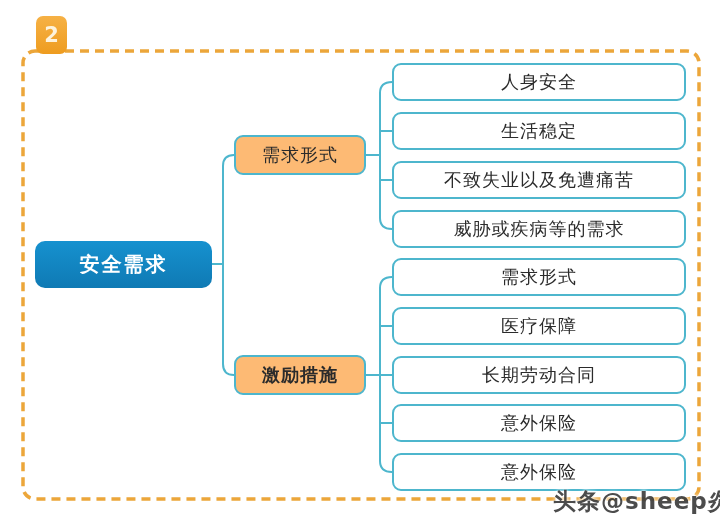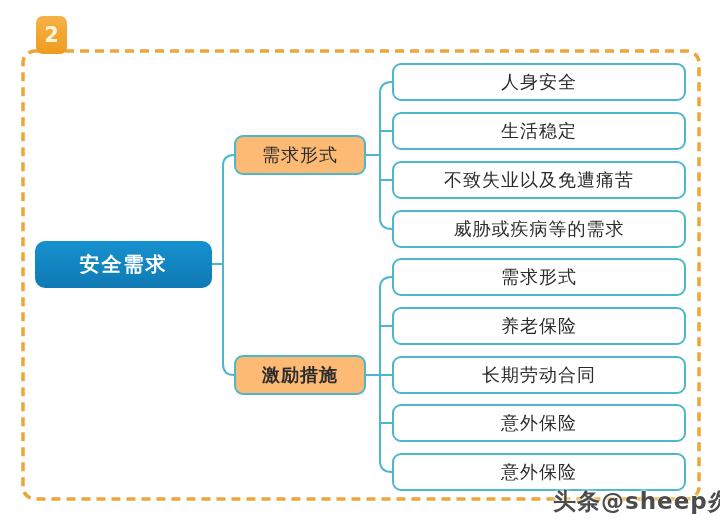--- a/index.html
+++ b/index.html
@@ -74,19 +74,19 @@
 
   <div class="node branch-node branch-1">需求形式</div>
   <div class="node branch-node branch-2">激励措施</div>
 
   <div class="node leaf-node" style="top:63px">人身安全</div>
   <div class="node leaf-node" style="top:112px">生活稳定</div>
   <div class="node leaf-node" style="top:161px">不致失业以及免遭痛苦</div>
   <div class="node leaf-node" style="top:210px">威胁或疾病等的需求</div>
 
   <div class="node leaf-node" style="top:258px">需求形式</div>
-  <div class="node leaf-node" style="top:307px">养老保险</div>
+  <div class="node leaf-node" style="top:307px">医疗保障</div>
   <div class="node leaf-node" style="top:404px">意外保险</div>
   <div class="node leaf-node" style="top:356px">长期劳动合同</div>
   <div class="node leaf-node" style="top:453px">意外保险</div>
 
   <div class="watermark">头条@sheep炎</div>
 </div>
 
 </body></html>

